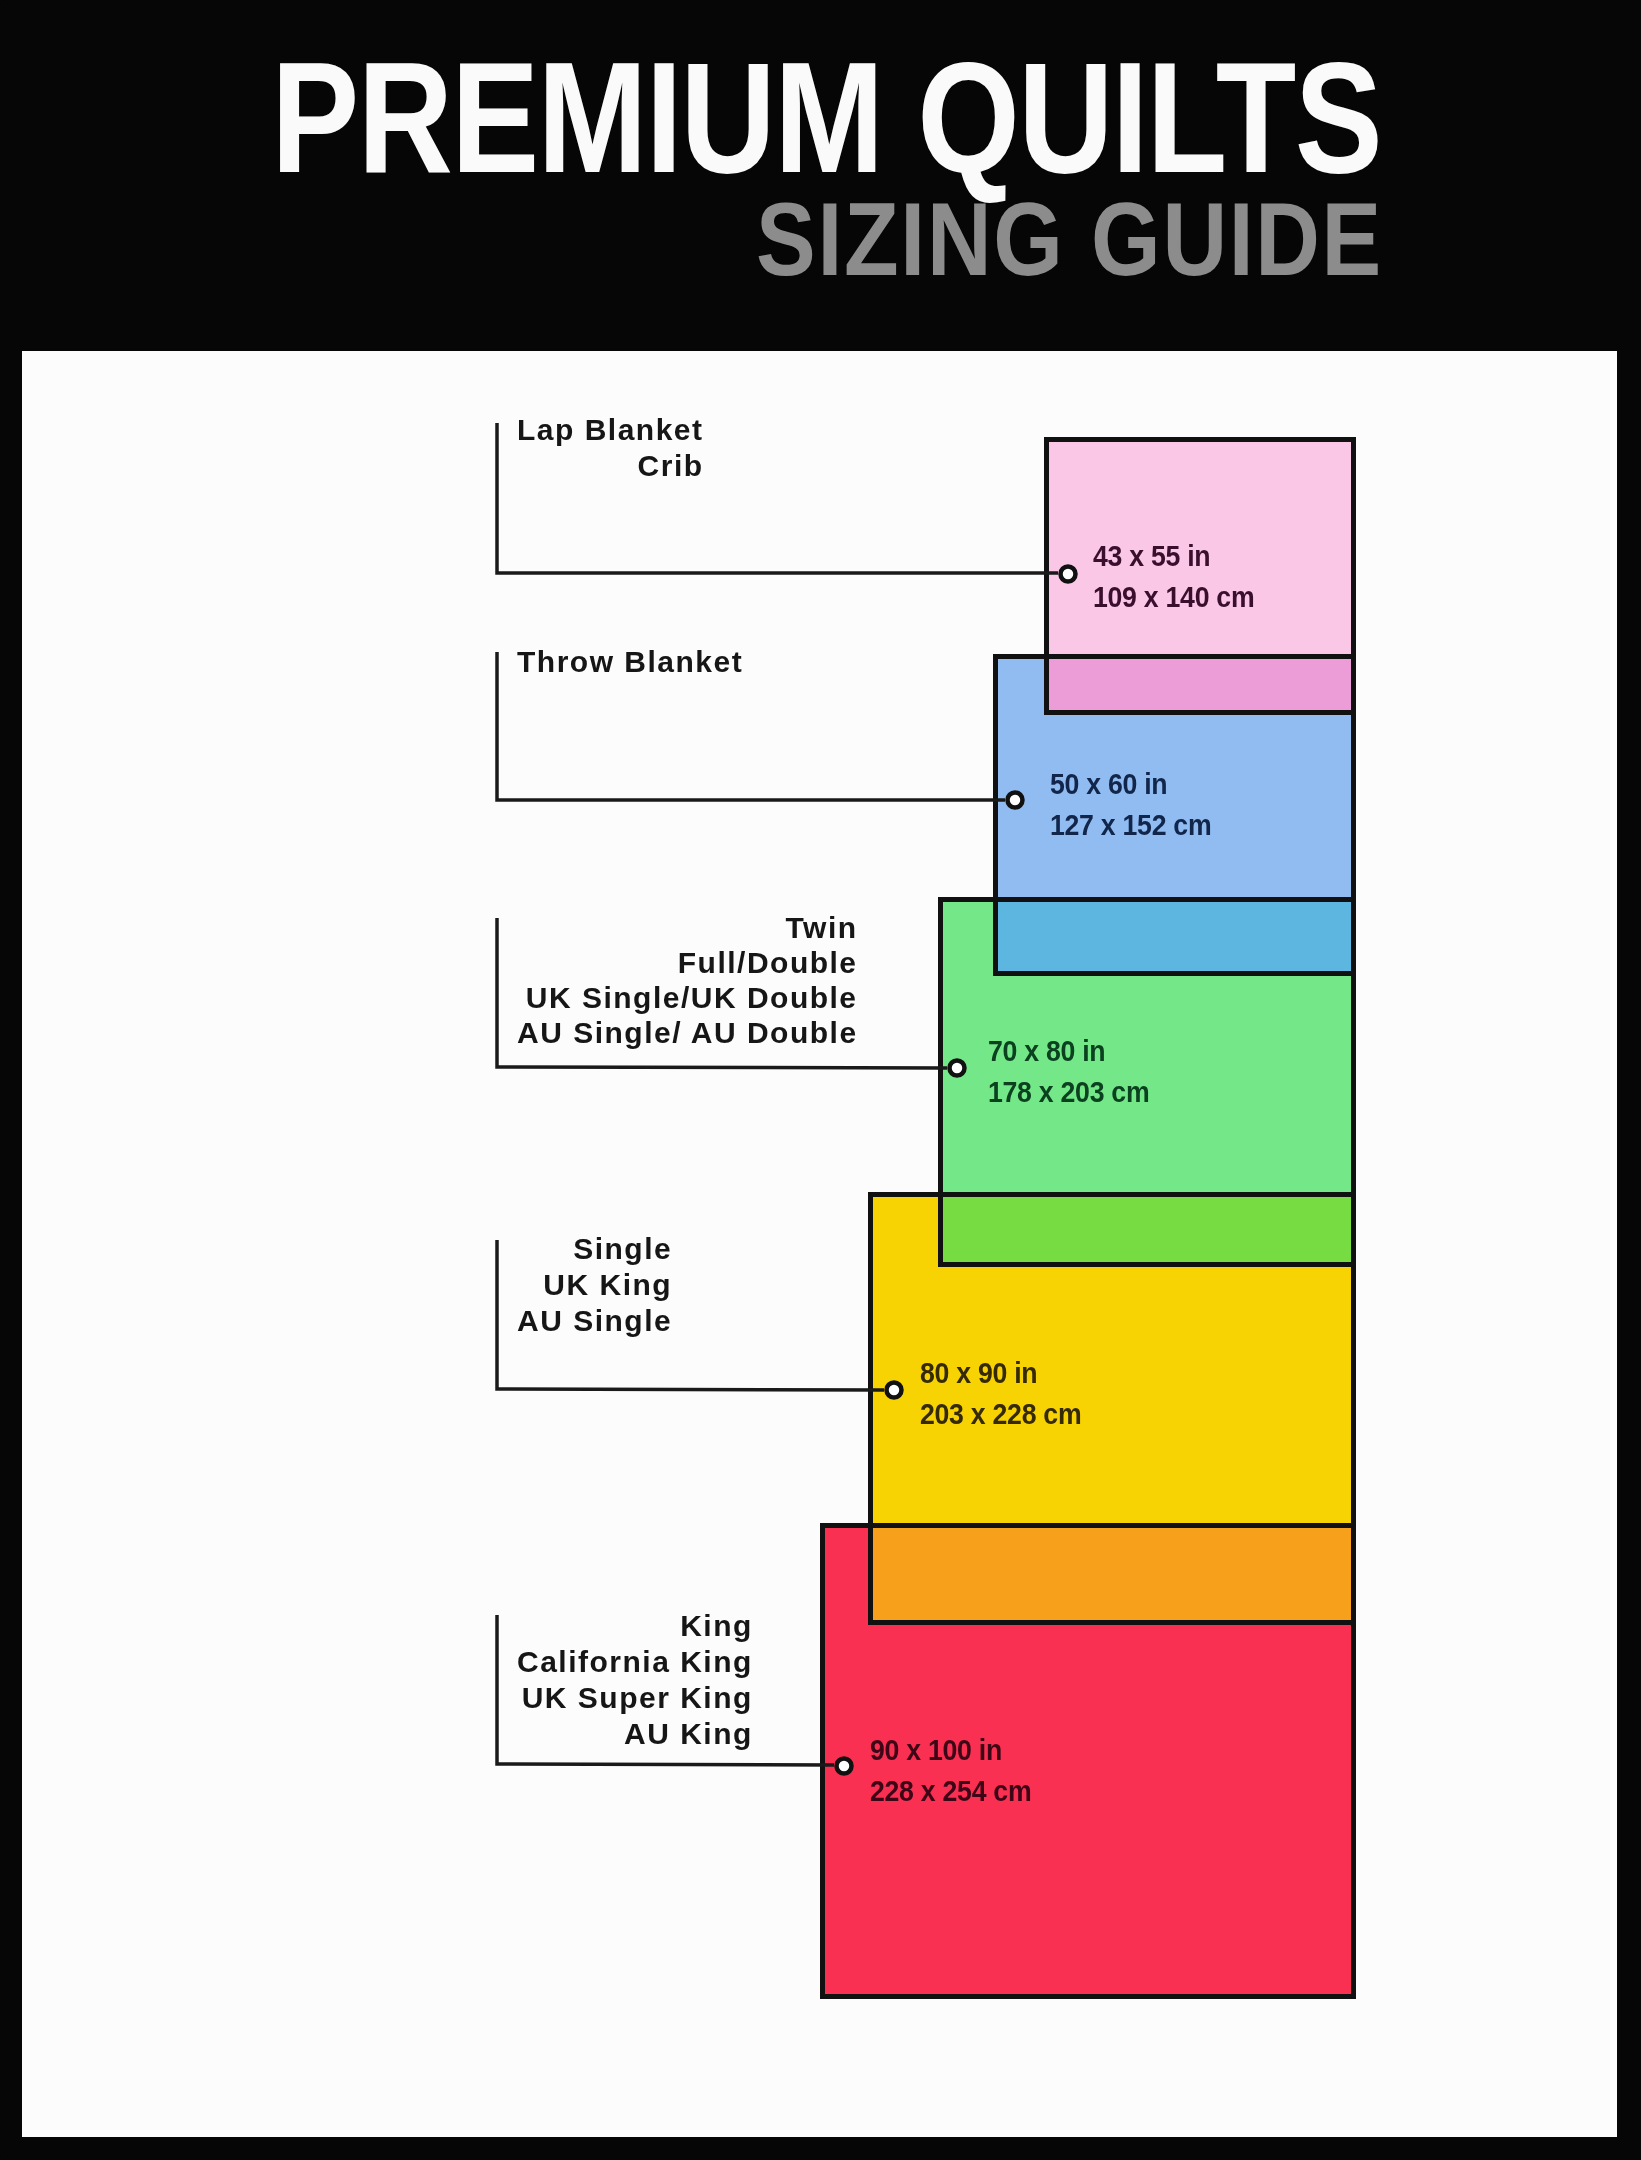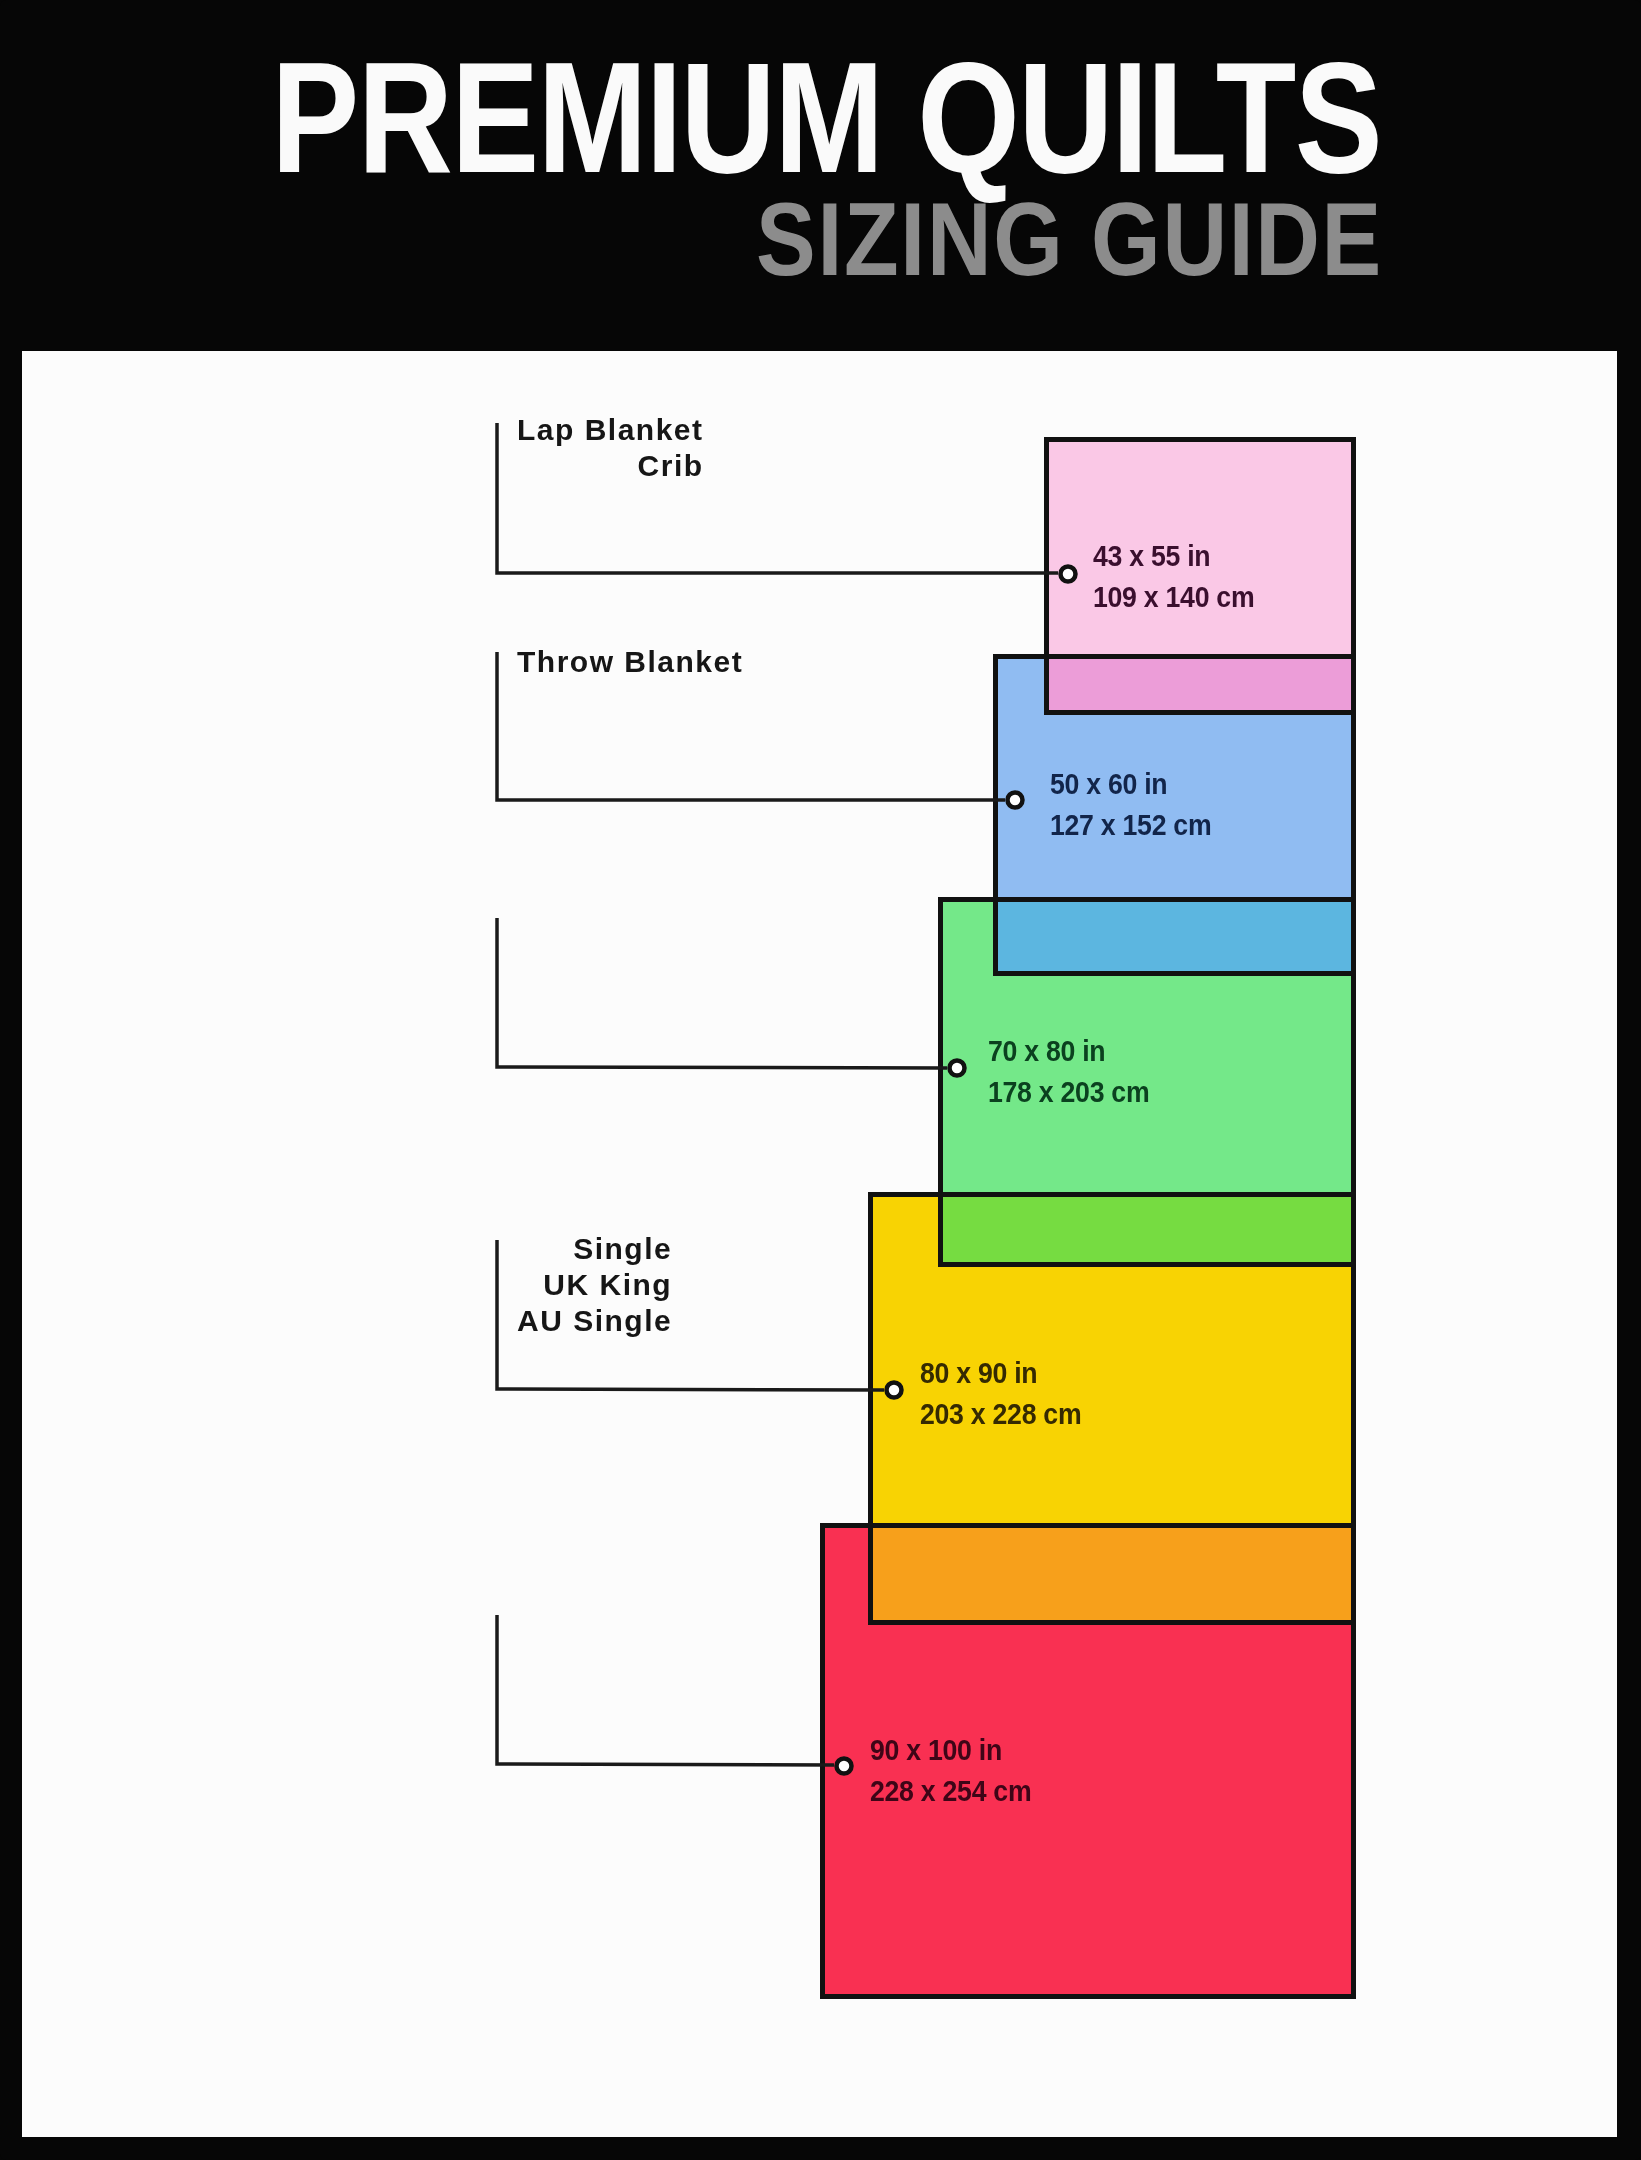--- a/index.html
+++ b/index.html
@@ -91,24 +91,36 @@
     </g>
   </svg>
 
   <div class="label-block lbl-lap">
     <div>Lap Blanket</div>
     <div>Crib</div>
   </div>
   <div class="label-block lbl-throw">
     <div>Throw Blanket</div>
   </div>
+  <div class="label-block lbl-twin">
+    <div>Twin</div>
+    <div>Full/Double</div>
+    <div>UK Single/UK Double</div>
+    <div>AU Single/ AU Double</div>
+  </div>
   <div class="label-block lbl-queen">
     <div>Single</div>
     <div>UK King</div>
     <div>AU Single</div>
+  </div>
+  <div class="label-block lbl-king">
+    <div>King</div>
+    <div>California King</div>
+    <div>UK Super King</div>
+    <div>AU King</div>
   </div>
 
   <div class="dims dims-lap" style="color: rgb(58, 15, 46);">
     <div>43 x 55 in</div>
     <div>109 x 140 cm</div>
   </div>
   <div class="dims dims-throw" style="color: rgb(18, 37, 74);">
     <div>50 x 60 in</div>
     <div>127 x 152 cm</div>
   </div>

